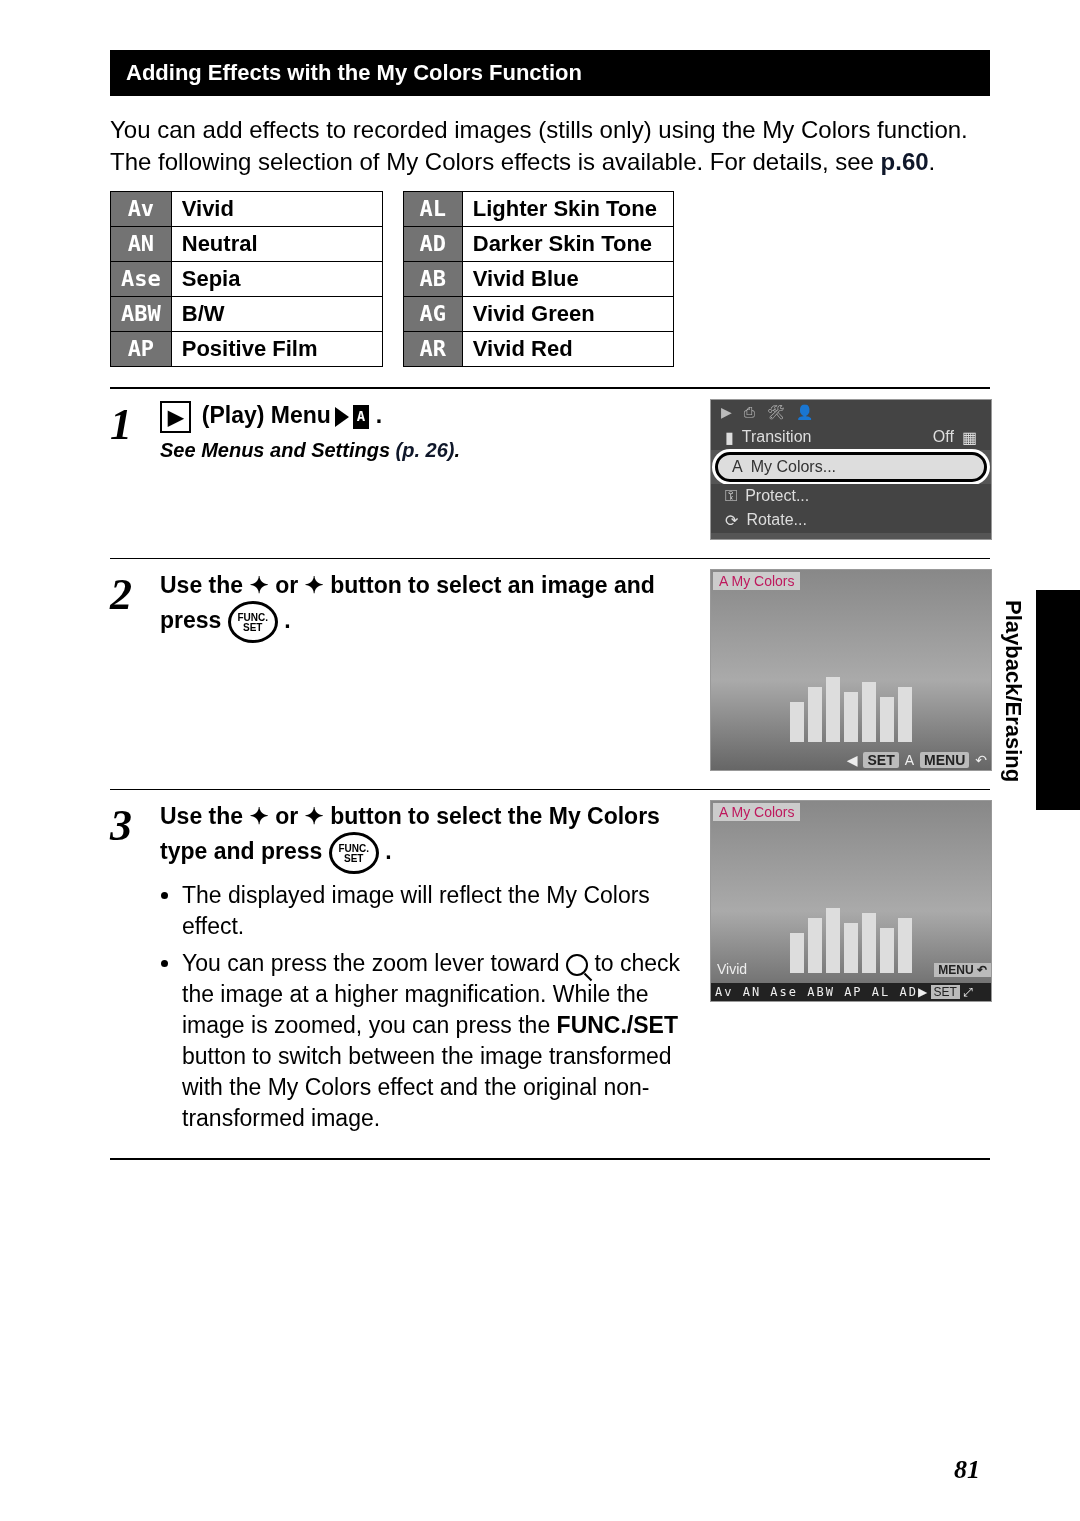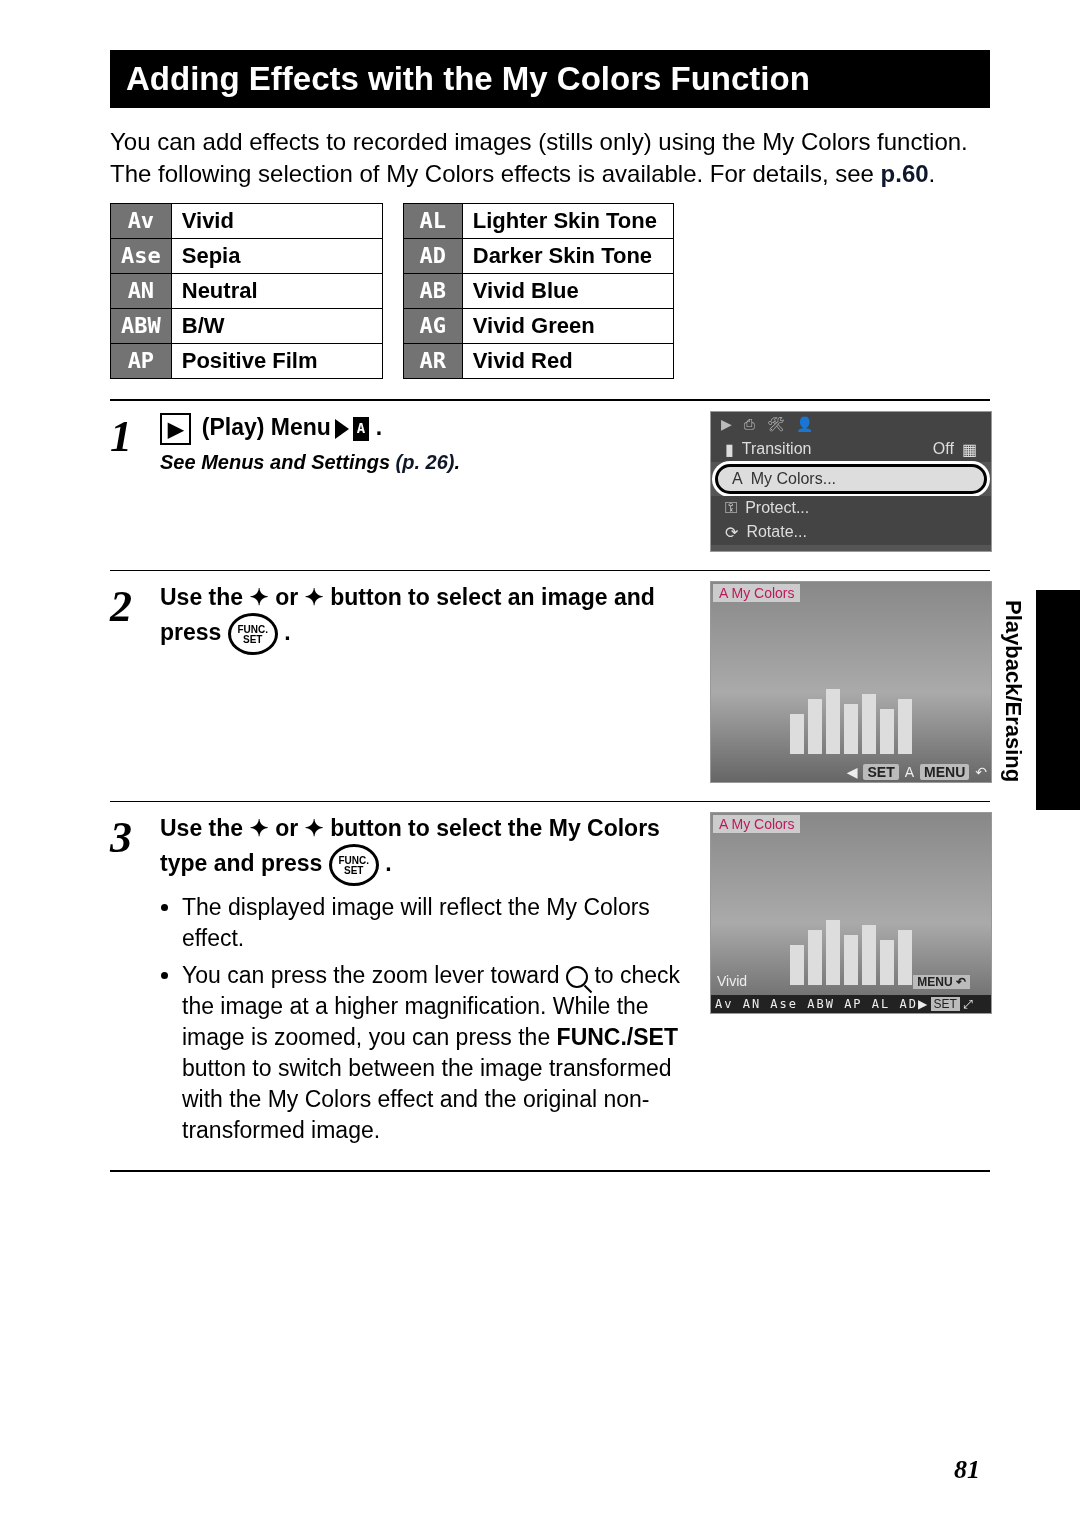--- a/index.html
+++ b/index.html
@@ -13,21 +13,21 @@
     color: #000;
   }
   .page {
     padding: 50px 90px 40px 110px;
     position: relative;
   }
   .title-banner {
     background: #000;
     color: #fff;
     font-weight: bold;
-    font-size: 33px;
+    font-size: 22px;
     padding: 10px 16px;
     margin-bottom: 18px;
   }
   .intro {
     font-size: 24px;
     line-height: 1.35;
     margin-bottom: 12px;
   }
   .link { color: #0f172a; font-weight: bold; }
   .effects-tables {
@@ -211,21 +211,21 @@
     background:#222;color:#eee;
     font-size:12px;padding:2px 4px;
     display:flex;justify-content:flex-start;align-items:center;
   }
   .img3-bottom .icons { font-family:monospace;letter-spacing:2px; }
   .img3-label {
     position:absolute;bottom:24px;left:6px;
     color:#eee;font-size:14px;
   }
   .img3-menu {
-    position:absolute;bottom:24px;right:21px;
+    position:absolute;bottom:24px;right:0;
     background:#bbb;color:#222;font-size:12px;padding:0 4px;font-weight:bold;
   }
   .side-tab {
     position:absolute;
     right:0;
     top:590px;
     width:44px;
     height:220px;
     background:#000;
   }
@@ -273,26 +273,26 @@
   </div>
 
   <div class="effects-tables">
     <table class="effects">
       <tbody>
           <tr>
             <td class="icon-cell">Av</td>
             <td class="label-cell">Vivid</td>
           </tr>
       <tr>
+            <td class="icon-cell">AN</td>
+            <td class="label-cell">Neutral</td>
+          </tr>
+      <tr>
             <td class="icon-cell">Ase</td>
             <td class="label-cell">Sepia</td>
-          </tr>
-      <tr>
-            <td class="icon-cell">AN</td>
-            <td class="label-cell">Neutral</td>
           </tr>
       <tr>
             <td class="icon-cell">ABW</td>
             <td class="label-cell">B/W</td>
           </tr>
       <tr>
             <td class="icon-cell">AP</td>
             <td class="label-cell">Positive Film</td>
           </tr>
     </tbody>

